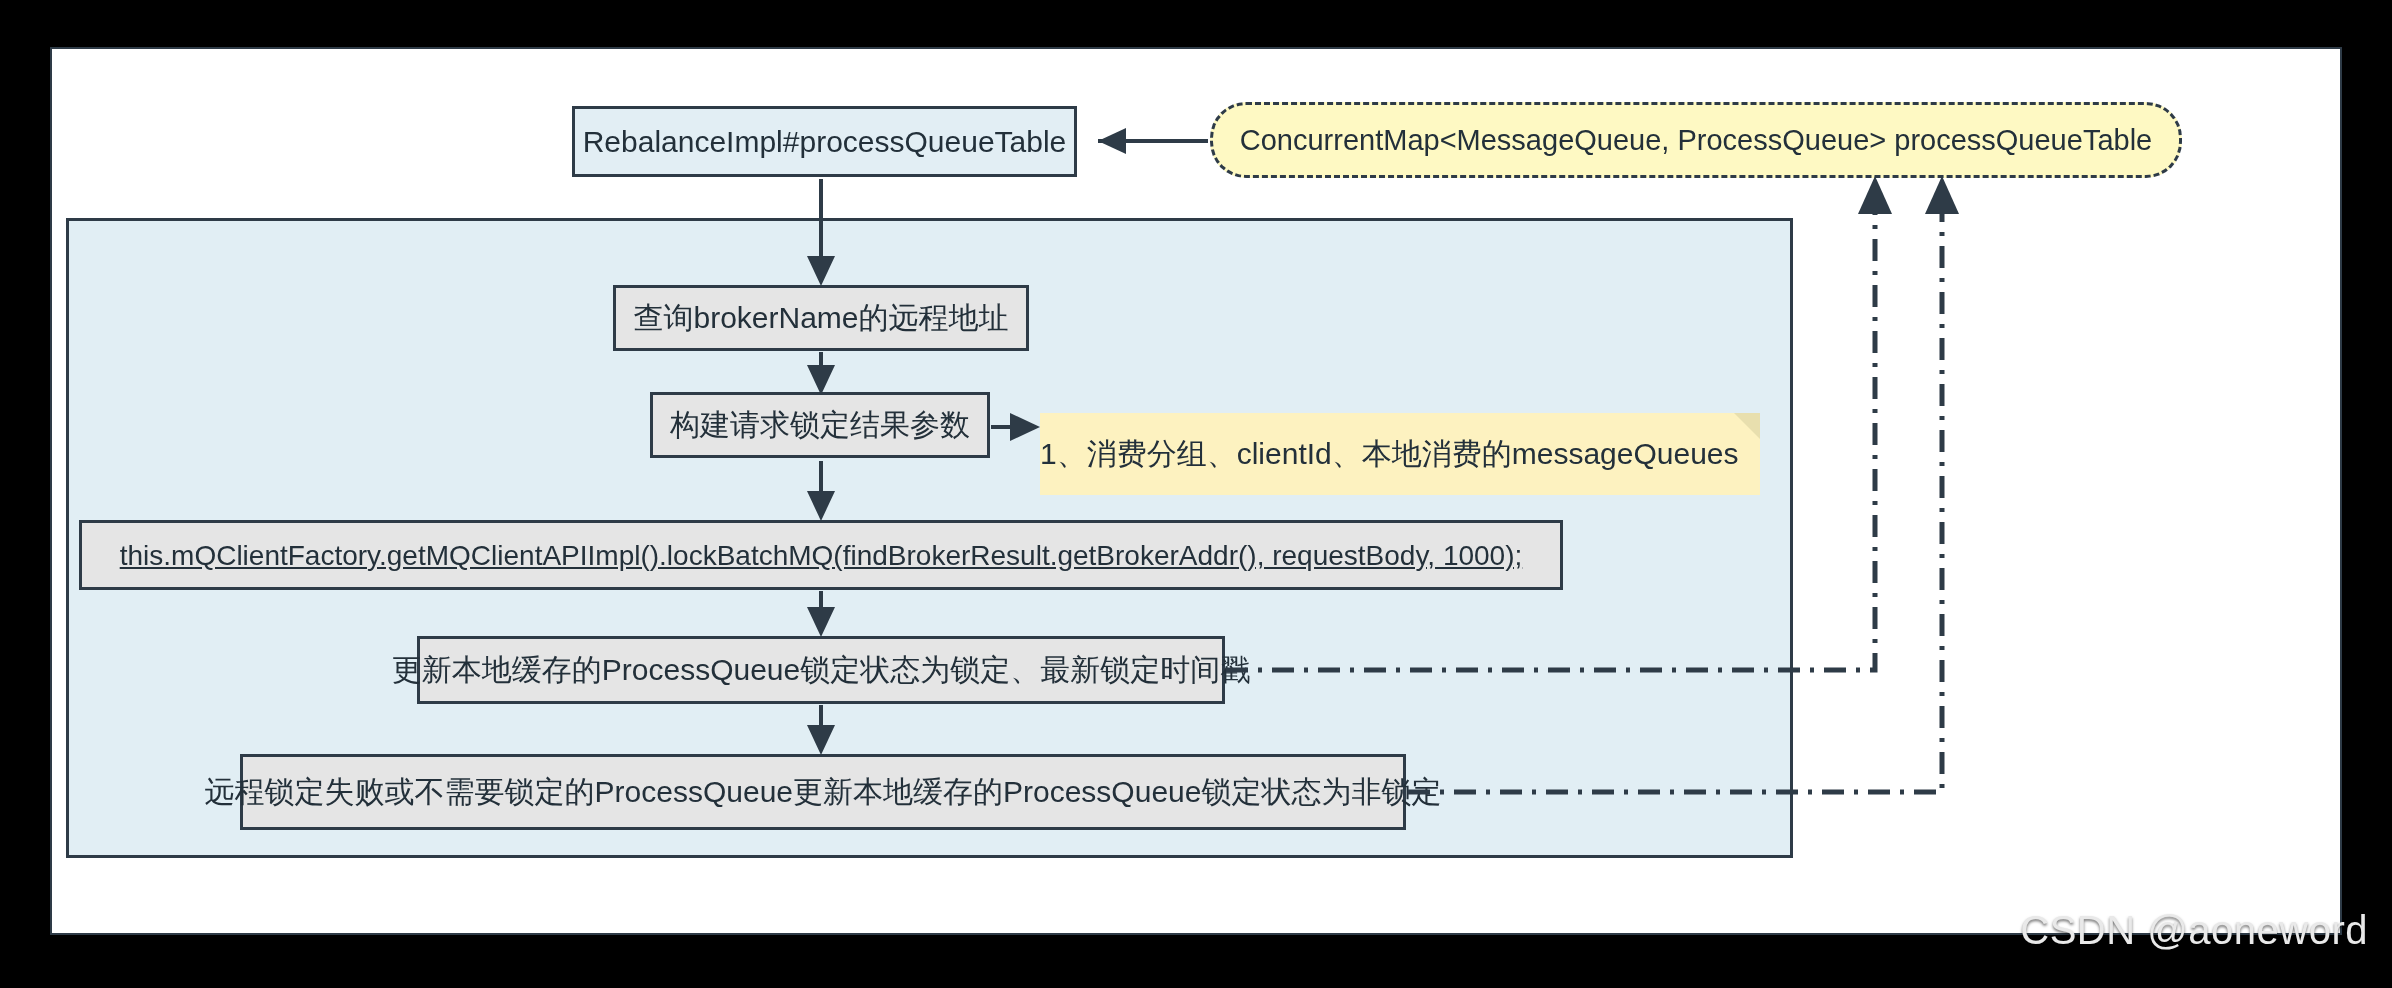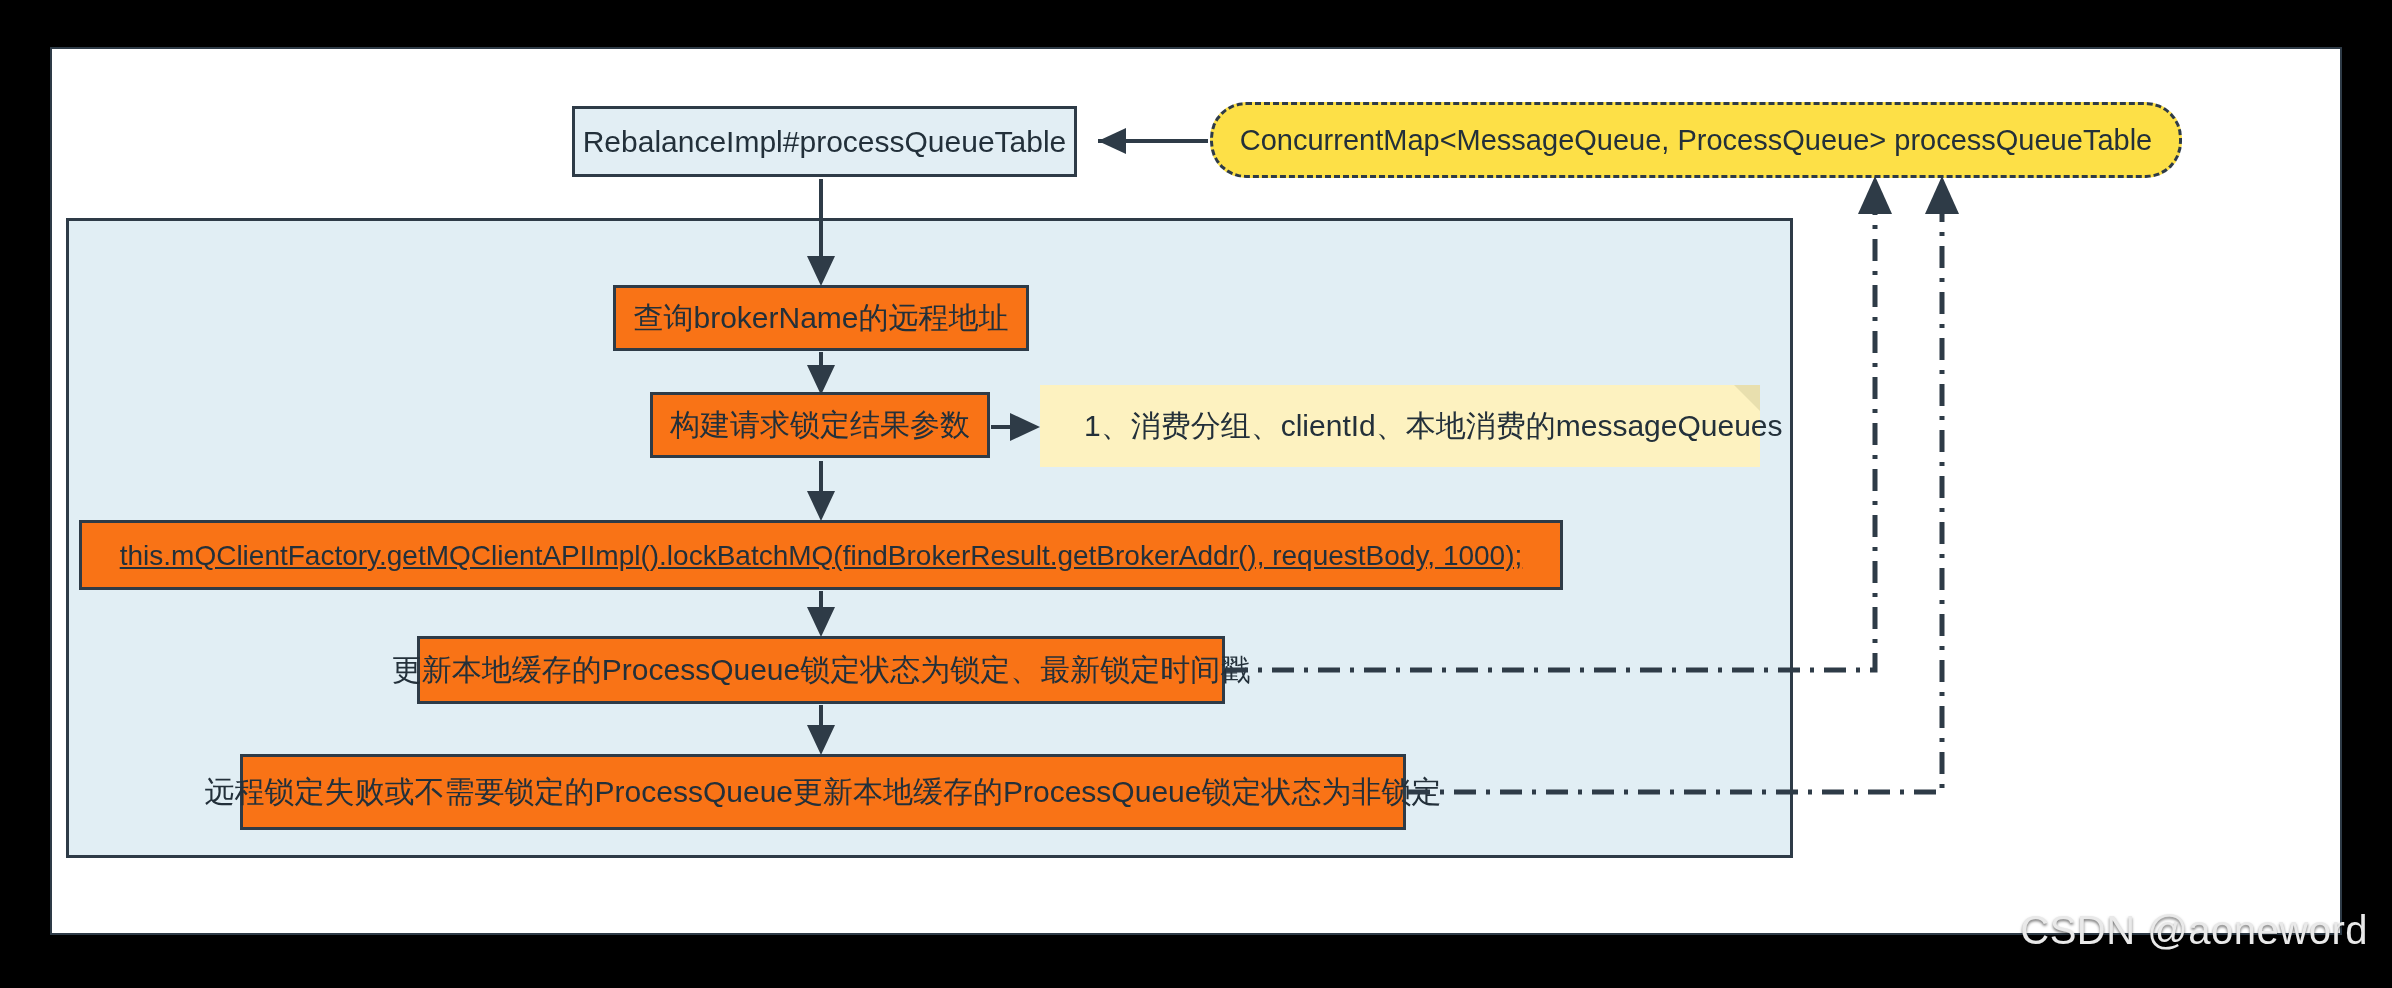--- a/index.html
+++ b/index.html
@@ -14,41 +14,40 @@
   
   #wires{position:absolute;left:0;top:0;width:2392px;height:988px;pointer-events:none;}
 
   .node{
     position:absolute;box-sizing:border-box;
     display:flex;align-items:center;justify-content:center;
     color:#23303a;line-height:1.25;
     white-space:nowrap;
   }
   .solidbox{
-    background:#f97316;border:3px solid #2e3b47;
+    background:#e5e5e5;border:3px solid #2e3b47;
   }
   .lightbox{
     background:#e2eef4;border:3px solid #2e3b47;
   }
   .group{
     position:absolute;box-sizing:border-box;
     background:#e1eef4;border:3px solid #2e3b47;
   }
   .dashbox{
     position:absolute;box-sizing:border-box;
-    background:#fde047;border:3px dashed #2e3b47;border-radius:36px;
+    background:#fef9c3;border:3px dashed #2e3b47;border-radius:36px;
     display:flex;align-items:center;justify-content:center;
     color:#23303a;white-space:nowrap;
   }
   .note{
     position:absolute;box-sizing:border-box;
     background:#fdf2c0;
     display:flex;align-items:center;
-    padding-left:44px;
-    color:#23303a;white-space:nowrap;
+    color:#23303a;white-space:nowrap;margin-top:28px;
   }
   .note .fold{
     position:absolute;right:0;top:0;width:26px;height:26px;
     background:#e8dfae;
     clip-path:polygon(0 0,100% 0,100% 100%);
   }
 
   #watermark{
     position:absolute;right:24px;top:908px;
     font-size:40px;color:#e9e9e9;letter-spacing:.5px;

